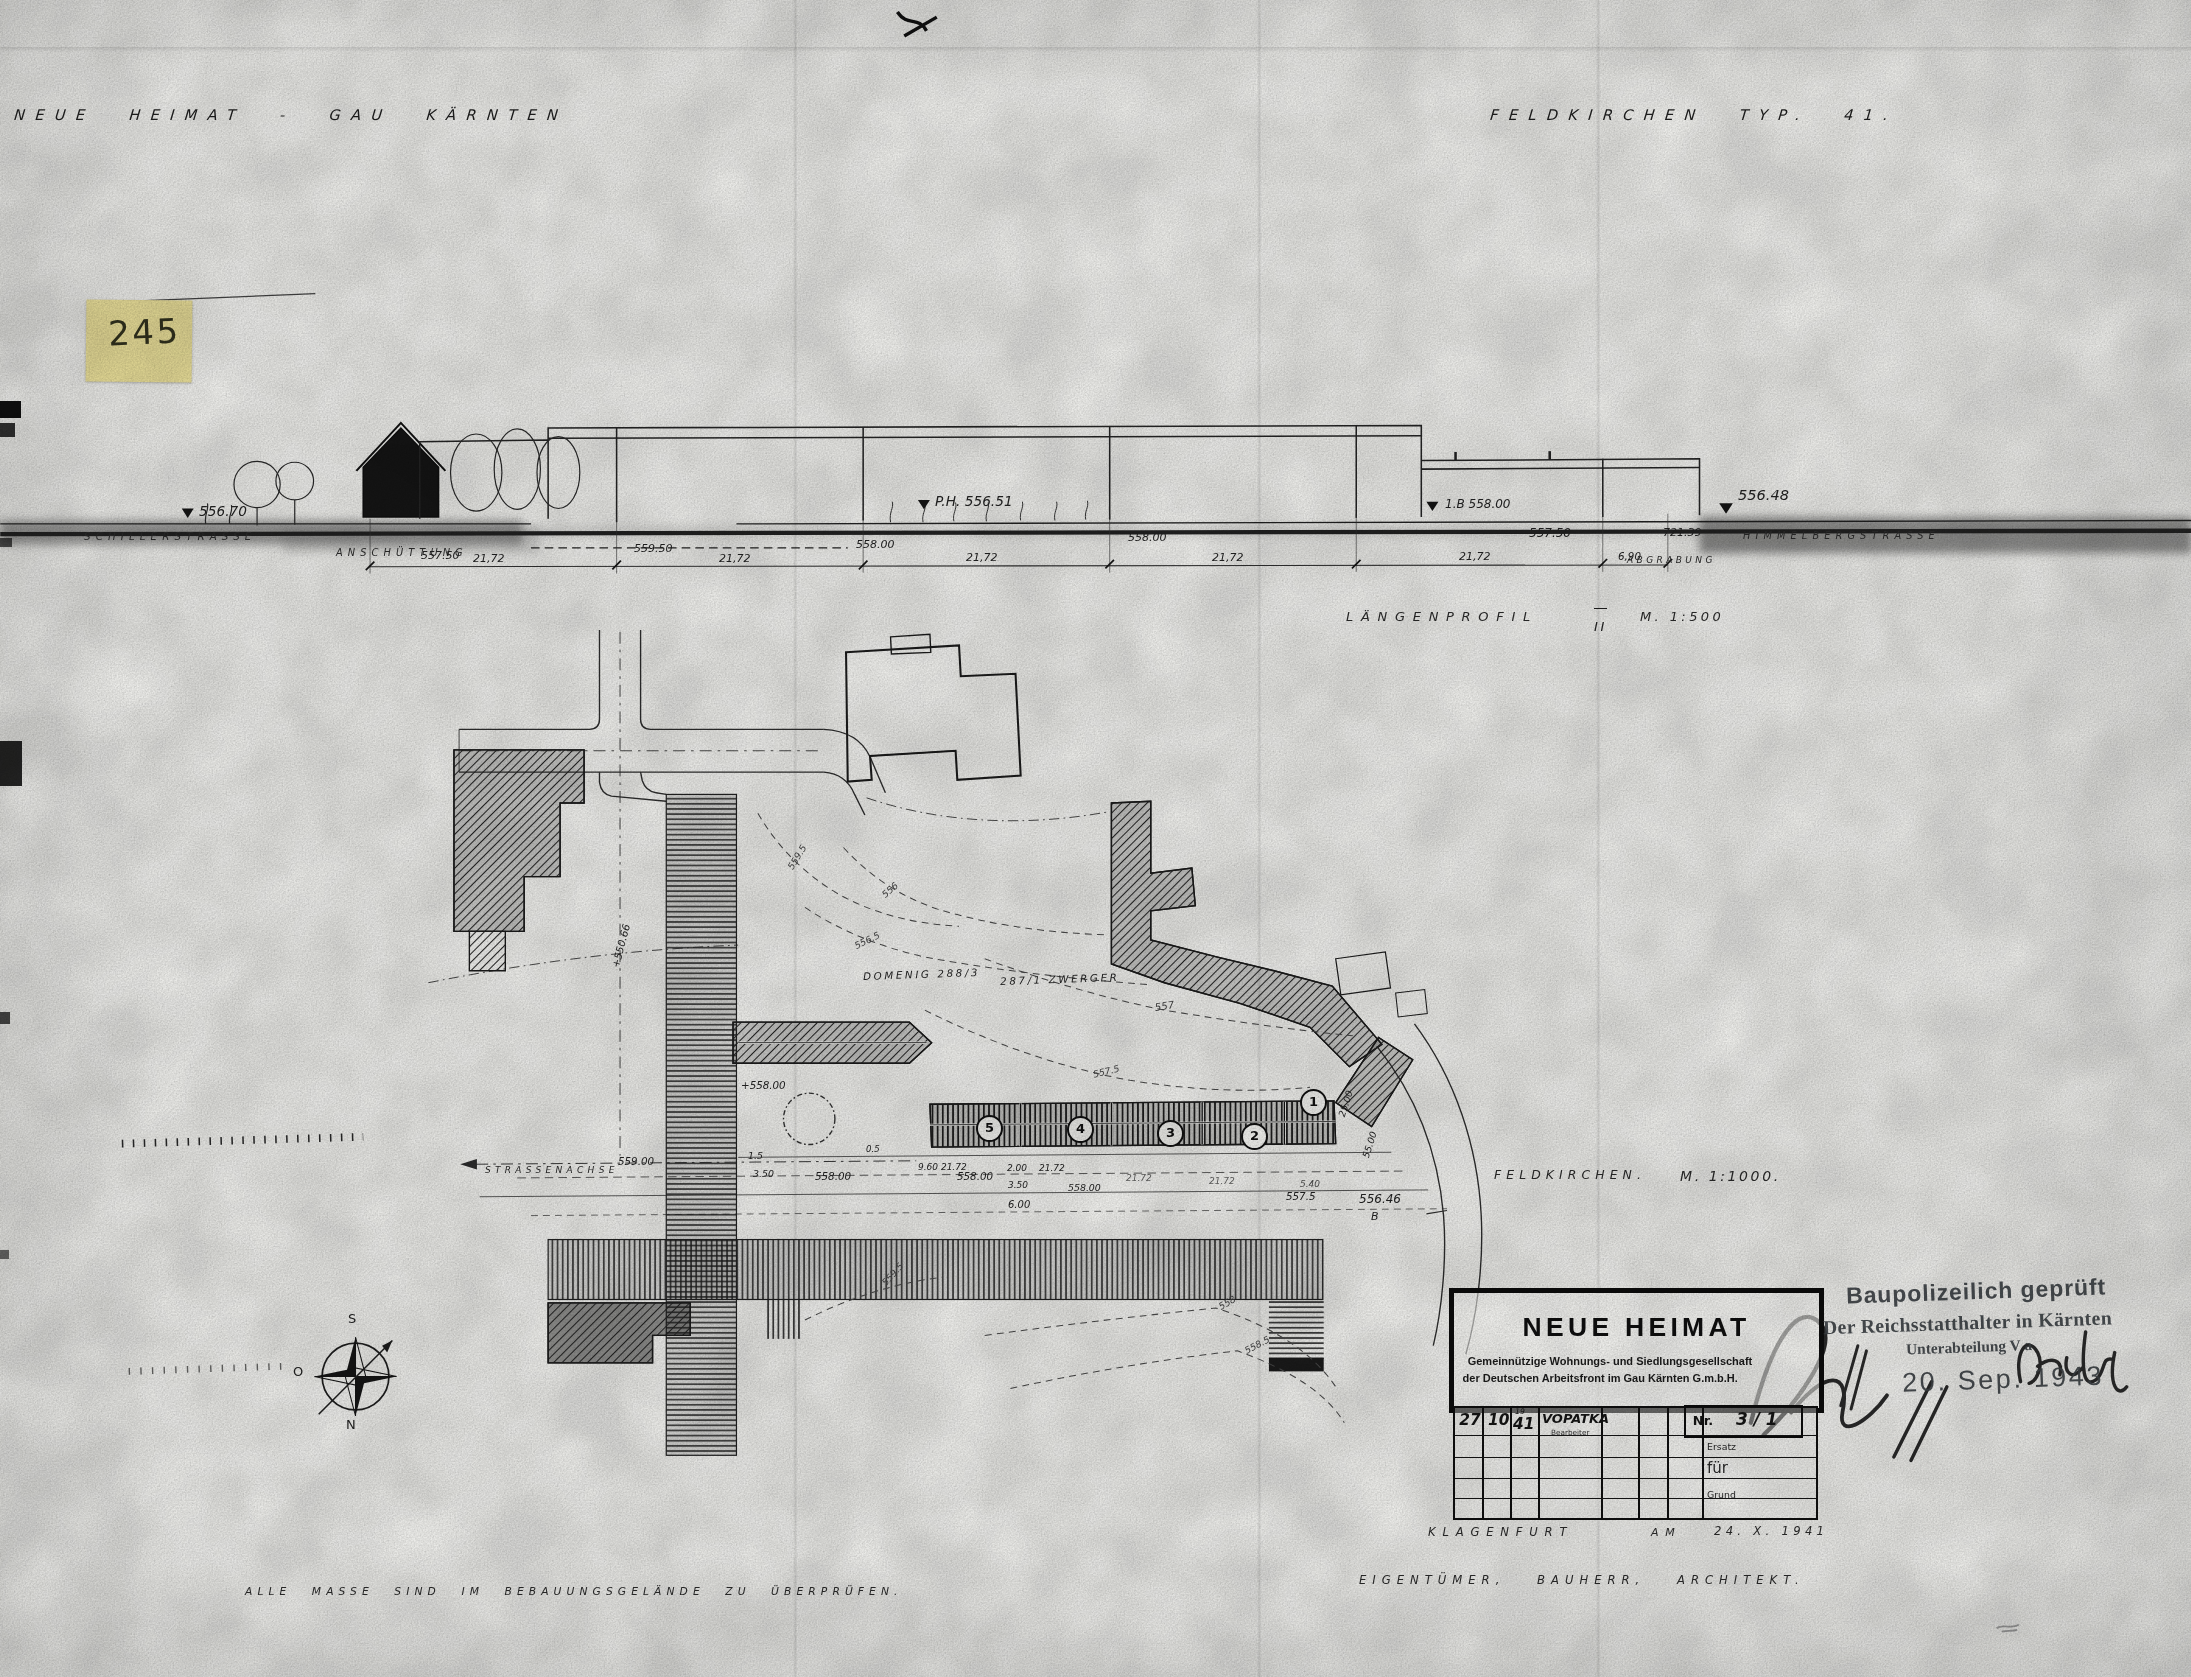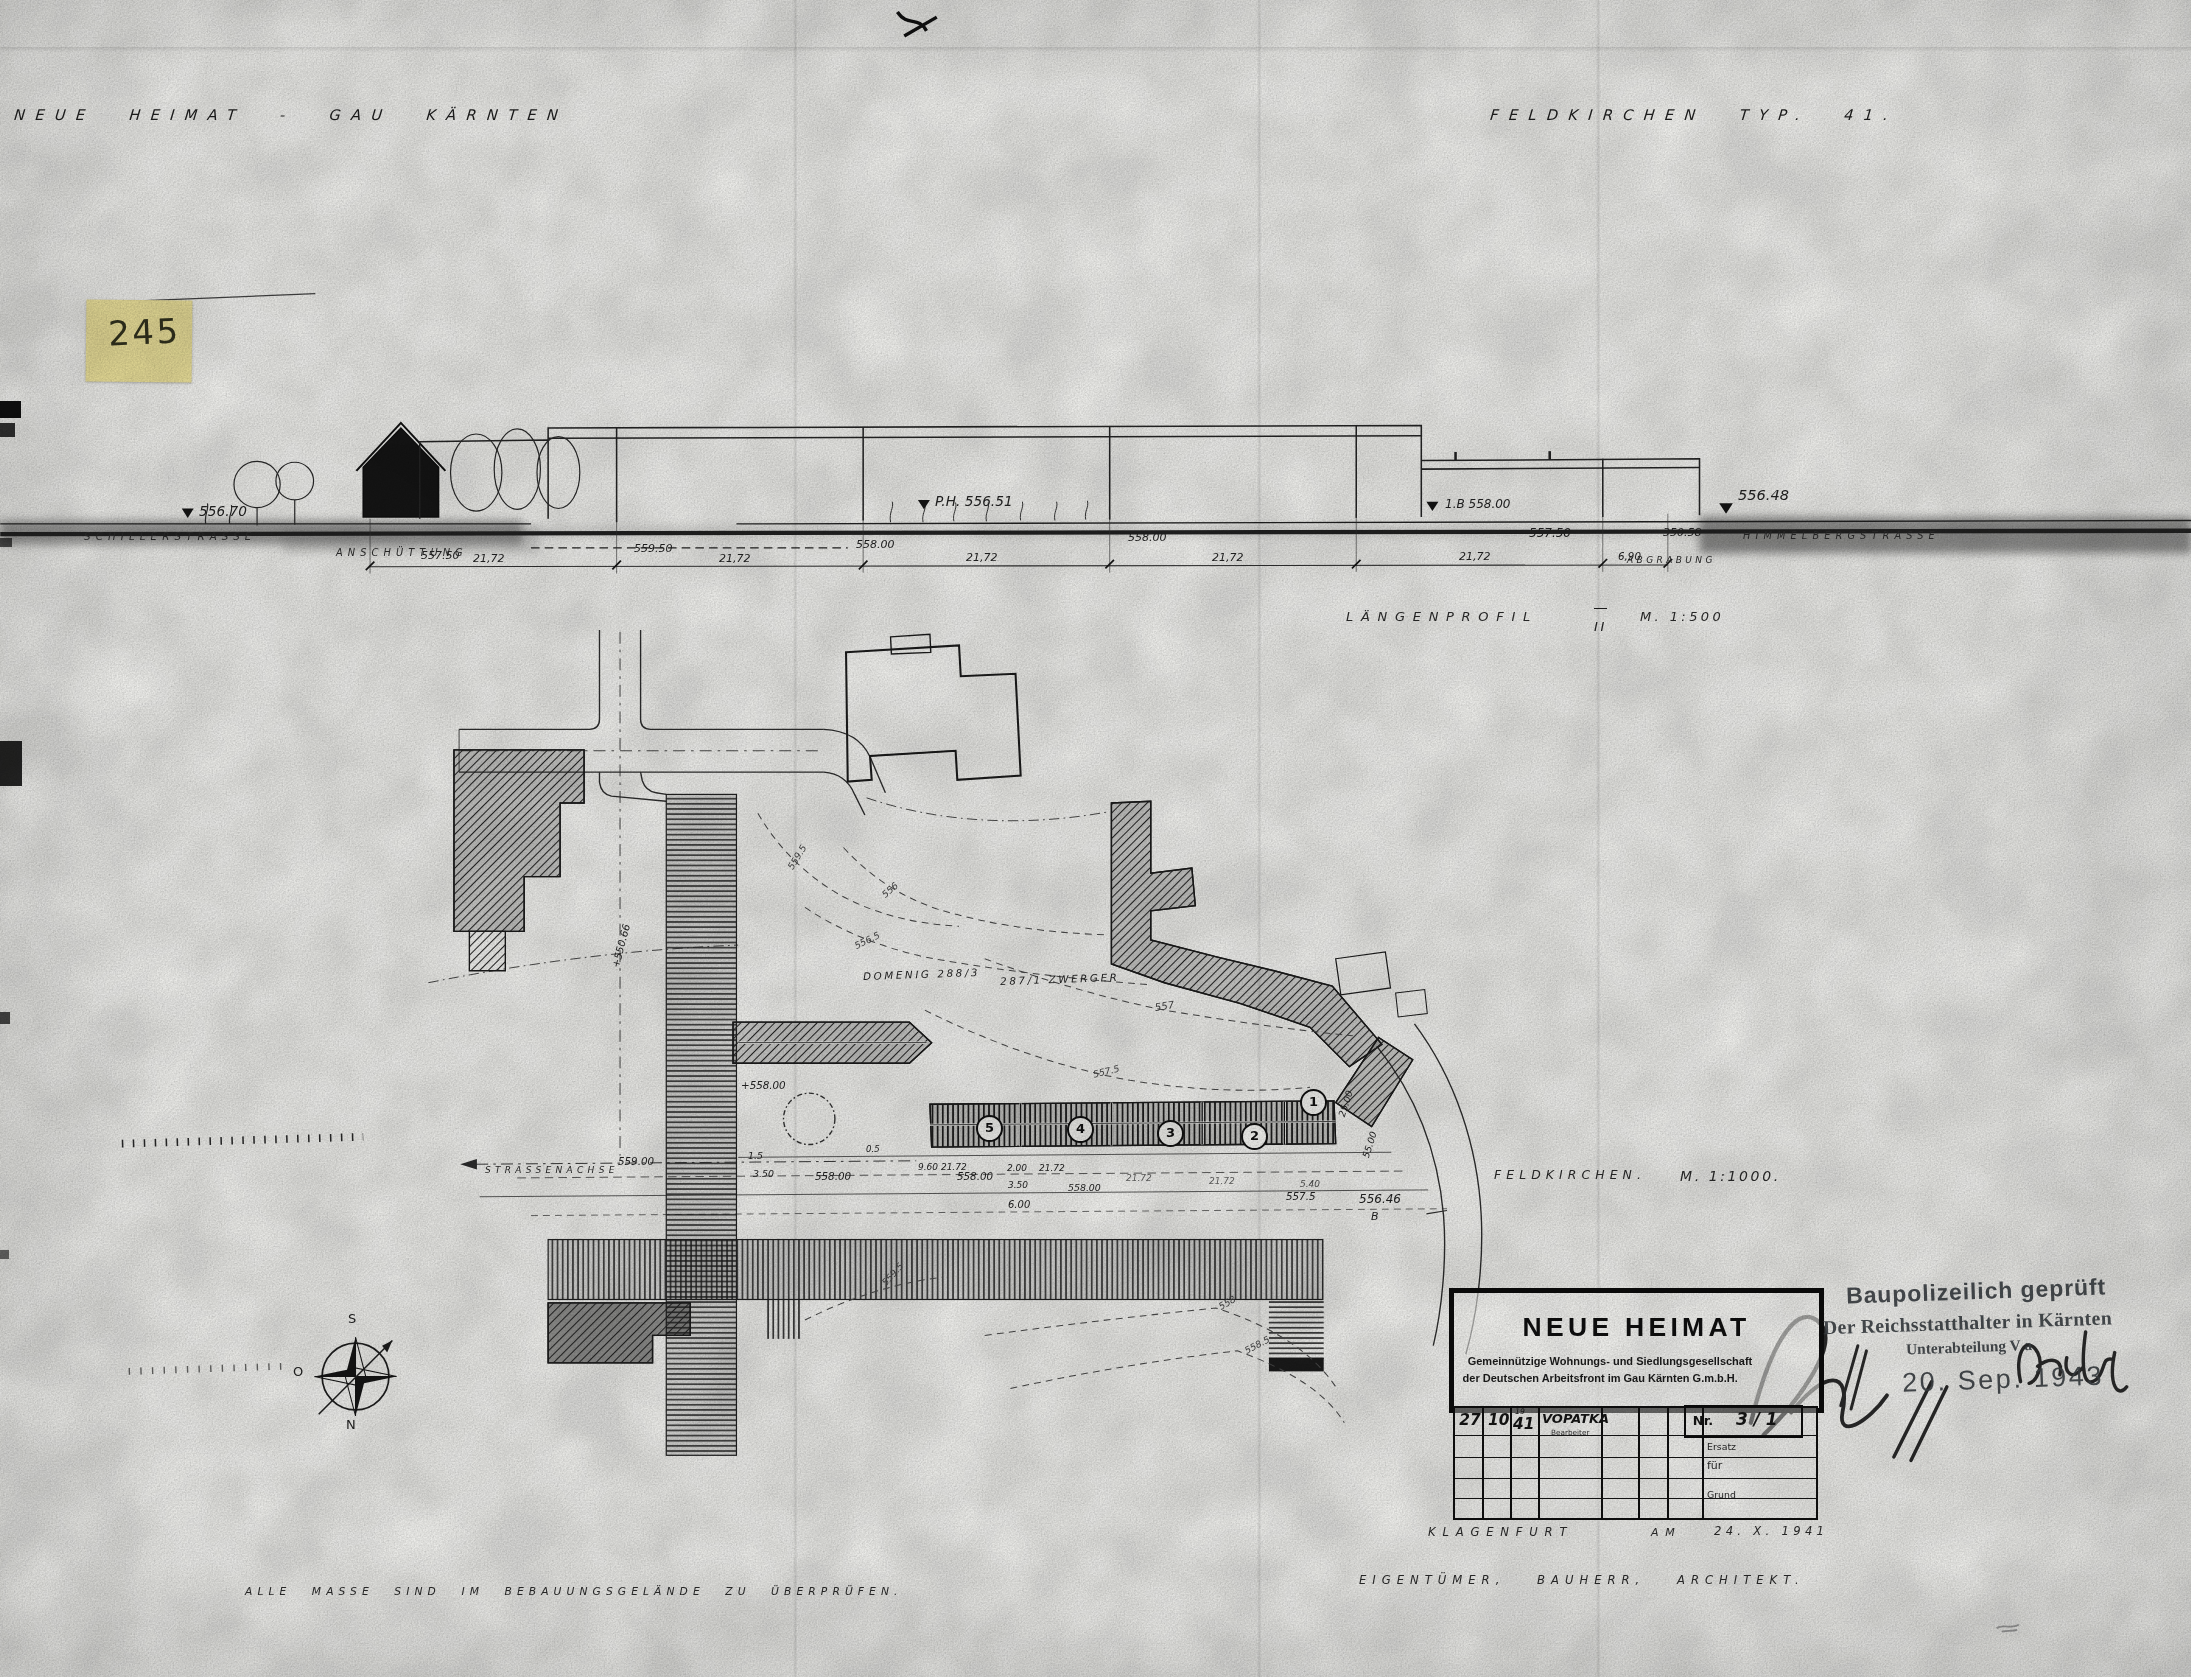--- a/index.html
+++ b/index.html
@@ -311,21 +311,21 @@
   <span class="lbl" style="left:199px;top:505px;font-size:13.7px">556.70</span>
   <span class="lbl cap" style="left:84px;top:531px;font-size:10.3px">SCHILLERSTRASSE</span>
   <span class="lbl cap" style="left:336px;top:548px;font-size:9.8px">ANSCHÜTTUNG</span>
   <span class="lbl dim" style="left:421px;top:550px">557.50</span>
   <span class="lbl dim" style="left:634px;top:543px">559.50</span>
   <span class="lbl dim" style="left:856px;top:539px">558.00</span>
   <span class="lbl" style="left:935px;top:495px;font-size:13.7px">P.H. 556.51</span>
   <span class="lbl dim" style="left:1128px;top:532px">558.00</span>
   <span class="lbl" style="left:1445px;top:498px;font-size:12px">1.B 558.00</span>
   <span class="lbl dim" style="left:1529px;top:527px;font-size:12px">557.50</span>
-  <span class="lbl dim" style="left:1663px;top:527px">350.58</span>
+  <span class="lbl dim" style="left:1663px;top:527px">721.39</span>
   <span class="lbl cap" style="left:1627px;top:556px;font-size:9px;letter-spacing:3.4px">ABGRABUNG</span>
   <span class="lbl" style="left:1738px;top:488px;font-size:14.6px">556.48</span>
   <span class="lbl cap" style="left:1743px;top:531px;font-size:9.8px">HIMMELBERGSTRASSE</span>
 
   <span class="lbl dim" style="left:473px;top:553px">21,72</span>
   <span class="lbl dim" style="left:719px;top:553px">21,72</span>
   <span class="lbl dim" style="left:966px;top:552px">21,72</span>
   <span class="lbl dim" style="left:1212px;top:552px">21,72</span>
   <span class="lbl dim" style="left:1459px;top:551px">21,72</span>
   <span class="lbl dim" style="left:1618px;top:551px;font-size:10.3px">6,90</span>
@@ -403,21 +403,21 @@
     <div class="cell" style="left:33px;top:3.4px;font-size:15.4px;font-weight:bold">10</div>
     <div class="cell" style="left:60px;top:-0.9px;font-size:7.7px">19</div>
     <div class="cell" style="left:58px;top:6.8px;font-size:15.4px;font-weight:bold">41</div>
     <div class="cell" style="left:87px;top:3.4px;font-size:13px;font-weight:bold">VOPATKA</div>
     <div class="cell" style="left:96px;top:19.7px;font-size:7.3px;color:#333;font-style:normal">Bearbeiter</div>
     <div class="nrbox">
       <span class="cell" style="left:6.8px;top:5.1px;font-size:13px;font-weight:bold;font-style:normal">Nr.</span>
       <span class="cell" style="left:50px;top:1.7px;font-size:17px;font-weight:bold">3 / 1</span>
     </div>
     <div class="cell" style="left:252px;top:33px;font-size:9.4px;font-style:normal;color:#2a2a2a">Ersatz</div>
-    <div class="cell" style="left:252px;top:51px;font-size:11px;font-style:normal;color:#2a2a2a">für</div>
+    <div class="cell" style="left:252px;top:51px;font-size:15px;font-style:normal;color:#2a2a2a">für</div>
     <div class="cell" style="left:252px;top:81px;font-size:9.4px;font-style:normal;color:#2a2a2a">Grund</div>
   </div>
 
   <div class="stamp">
     <div class="st1">Baupolizeilich geprüft</div>
     <div class="st2">Der Reichsstatthalter in Kärnten</div>
     <div class="st3">Unterabteilung V a</div>
     <div class="st4">20. Sep. 1943</div>
   </div>
 

